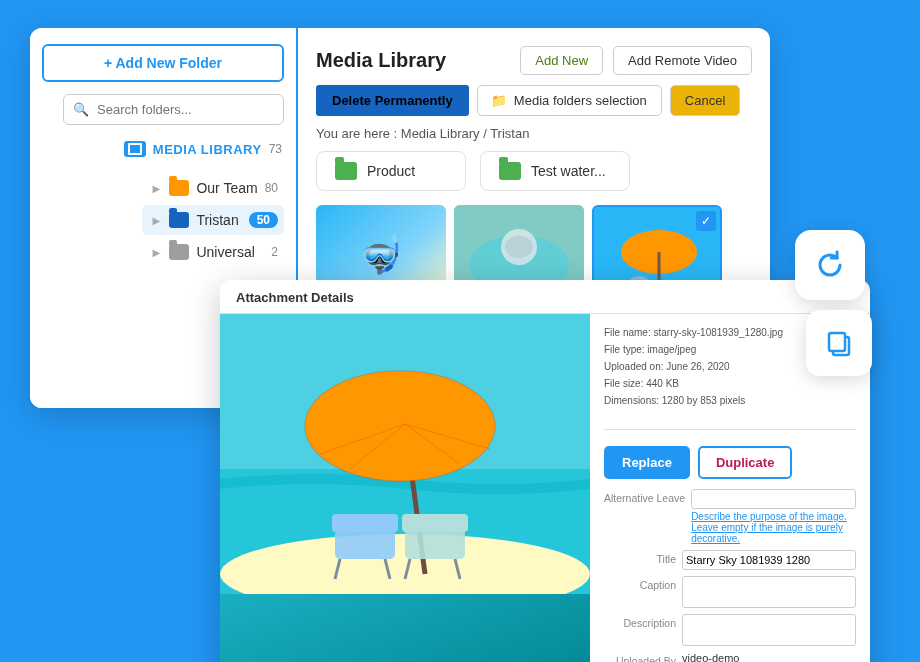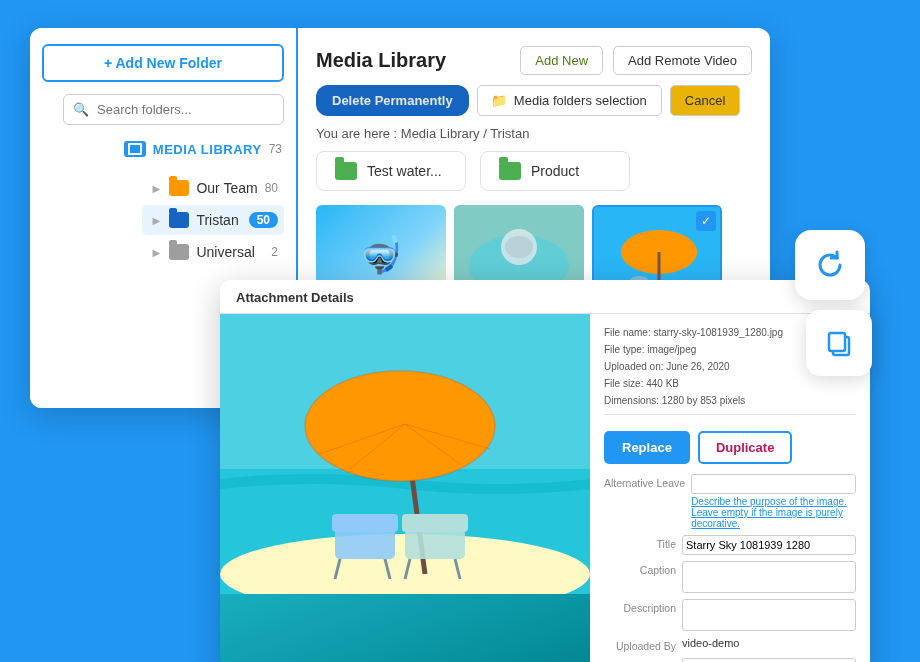--- a/index.html
+++ b/index.html
@@ -239,23 +239,23 @@
       cursor: pointer;
     }
 
     .action-bar {
       display: flex;
       align-items: center;
       gap: 8px;
     }
     .btn-delete {
       background: #1565C0;
-      color: #e5e5e5;
+      color: #000000;
       border: none;
-      border-radius: 12px;
+      border-radius: 3px;
       padding: 8px 16px;
       font-size: 13px;
       font-weight: 600;
       cursor: pointer;
     }
     .btn-media-folders {
       border: 1.5px solid #ccc;
       background: #fff;
       color: #333;
       border-radius: 5px;
@@ -422,21 +422,21 @@
       display: flex;
       flex-direction: column;
       gap: 6px;
     }
 
     .file-info {
       font-size: 10px;
       color: #555;
       line-height: 1.7;
       border-bottom: 1px solid #e0e0e0;
-      padding-bottom: 5px;
+      padding-bottom: 20px;
       margin-bottom: 4px;
     }
 
     .detail-row {
       display: flex;
       align-items: flex-start;
       gap: 6px;
       font-size: 11px;
     }
     .detail-label {
@@ -577,25 +577,25 @@
       <button class="btn-media-folders">
         <span>📁</span>
         <span>Media folders selection</span>
       </button>
       <button class="btn-cancel">Cancel</button>
     </div>
     <div class="breadcrumb">You are here : Media Library / Tristan</div>
     <div class="folder-grid">
       <div class="folder-card">
         <div class="folder-card-icon-green"></div>
-        <span class="folder-card-label">Test water...</span>
+        <span class="folder-card-label">Product</span>
       </div>
       <div class="folder-card">
         <div class="folder-card-icon-green"></div>
-        <span class="folder-card-label">Product</span>
+        <span class="folder-card-label">Test water...</span>
       </div>
     </div>
     <div class="thumb-row">
       <div class="thumb thumb-1">
         <div class="thumb-1-content">🤿</div>
       </div>
       <div class="thumb thumb-2">
         <svg width="130" height="100" viewBox="0 0 130 100">
           <rect width="130" height="100" fill="#80cbc4"></rect>
           <ellipse cx="65" cy="60" rx="50" ry="30" fill="#4dd0e1" opacity="0.6"></ellipse>

